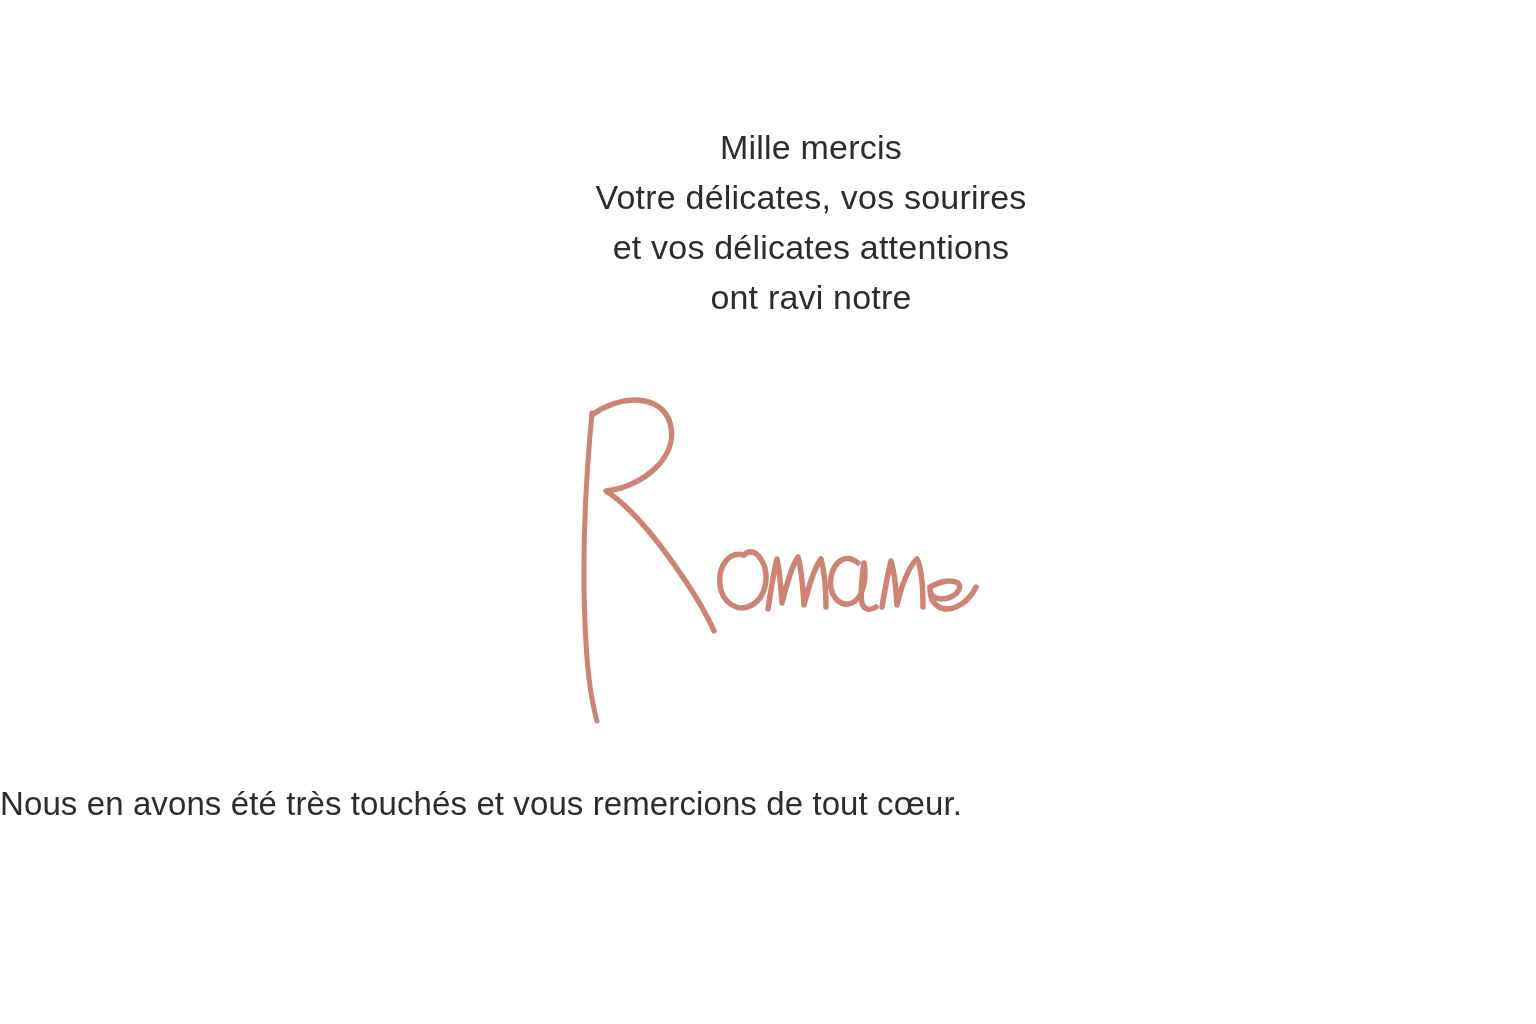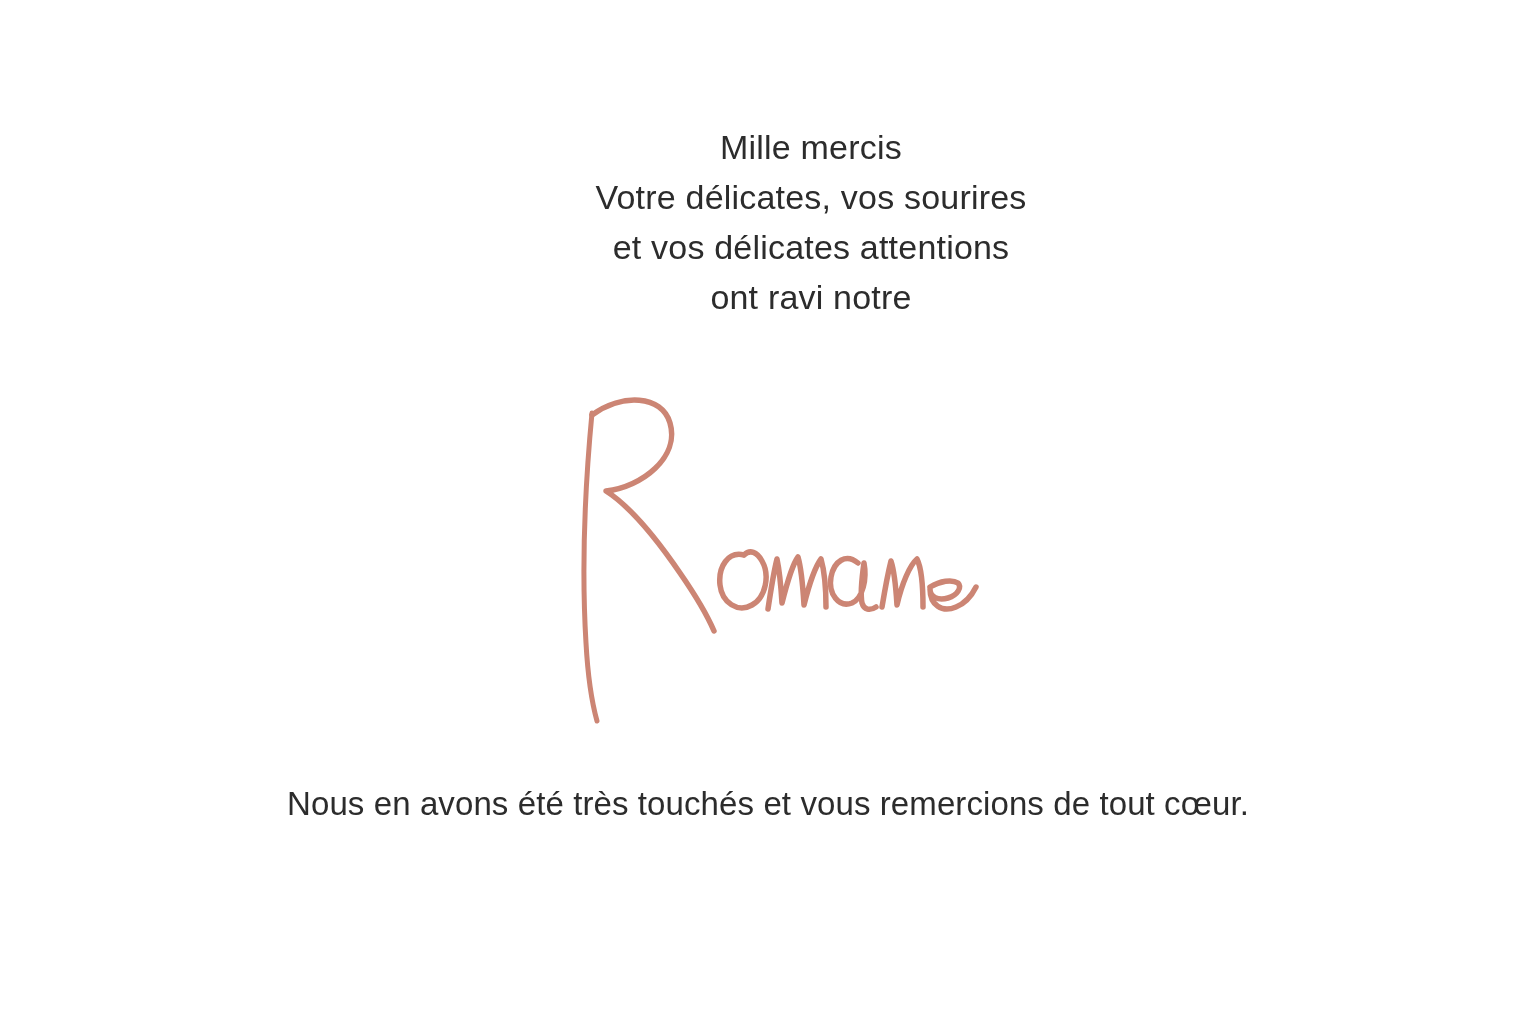--- a/index.html
+++ b/index.html
@@ -67,21 +67,20 @@
     clip: rect(0 0 0 0);
     white-space: nowrap;
   }
 
   
   .closing {
     position: absolute;
     top: 782px;
     left: 0;
     width: 1536px;
-    text-align: center;
     font-size: 33px;
     line-height: 44px;
     color: #2c2c2c;
     letter-spacing: 0.1px;
     white-space: pre;
   }
 </style>
 </head>
 <body>
 

